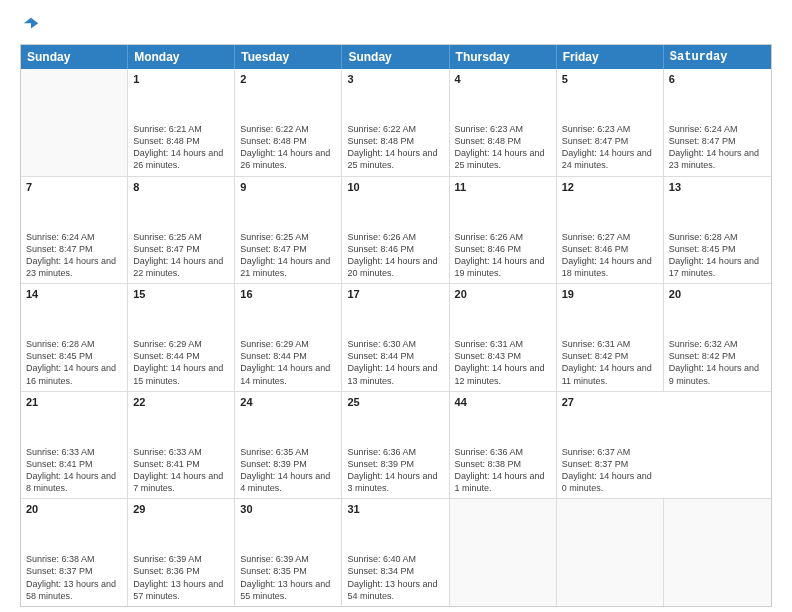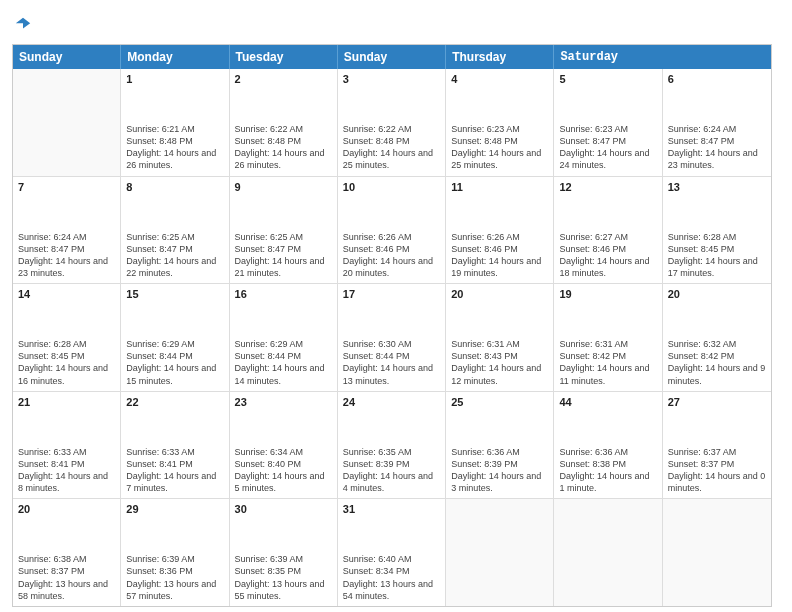--- a/index.html
+++ b/index.html
@@ -6,21 +6,21 @@
     body {
       width: 792px;
       height: 612px;
       font-family: Arial, sans-serif;
       background: #fff;
       overflow: hidden;
     }
     .page {
       width: 792px;
       height: 612px;
-      padding: 16px 20px 10px 12px;
+      padding: 16px 20px 10px 20px;
       display: flex;
       flex-direction: column;
     }
     .header {
       display: flex;
       justify-content: space-between;
       align-items: flex-start;
       margin-bottom: 10px;
     }
     .logo {
@@ -134,20 +134,21 @@
     </div>
   </div>
 
   <div class="calendar">
     <div class="cal-header-row">
     <div class="cal-header-cell">Sunday</div>
         <div class="cal-header-cell">Monday</div>
         <div class="cal-header-cell">Tuesday</div>
         <div class="cal-header-cell">Sunday</div>
         <div class="cal-header-cell">Thursday</div>
+        <div class="cal-header-cell">Friday</div>
         <div class="cal-header-cell">Saturday</div>
       </div>
     <div class="cal-body">
     <div class="cal-week">
           <div class="cal-cell empty"></div>
           <div class="cal-cell">
             <span class="day-num">1</span>
             <div class="day-info">Sunrise: 6:21 AM<br>Sunset: 8:48 PM<br>Daylight: 14 hours and 26 minutes.</div>
           </div>
           <div class="cal-cell">
@@ -232,24 +233,20 @@
           </div>
         </div>
         <div class="cal-week">
           <div class="cal-cell">
             <span class="day-num">21</span>
             <div class="day-info">Sunrise: 6:33 AM<br>Sunset: 8:41 PM<br>Daylight: 14 hours and 8 minutes.</div>
           </div>
           <div class="cal-cell">
             <span class="day-num">22</span>
             <div class="day-info">Sunrise: 6:33 AM<br>Sunset: 8:41 PM<br>Daylight: 14 hours and 7 minutes.</div>
-          </div>
-          <div class="cal-cell">
-            <span class="day-num">23</span>
-            <div class="day-info">Sunrise: 6:34 AM<br>Sunset: 8:40 PM<br>Daylight: 14 hours and 5 minutes.</div>
           </div>
           <div class="cal-cell">
             <span class="day-num">24</span>
             <div class="day-info">Sunrise: 6:35 AM<br>Sunset: 8:39 PM<br>Daylight: 14 hours and 4 minutes.</div>
           </div>
           <div class="cal-cell">
             <span class="day-num">25</span>
             <div class="day-info">Sunrise: 6:36 AM<br>Sunset: 8:39 PM<br>Daylight: 14 hours and 3 minutes.</div>
           </div>
           <div class="cal-cell">

